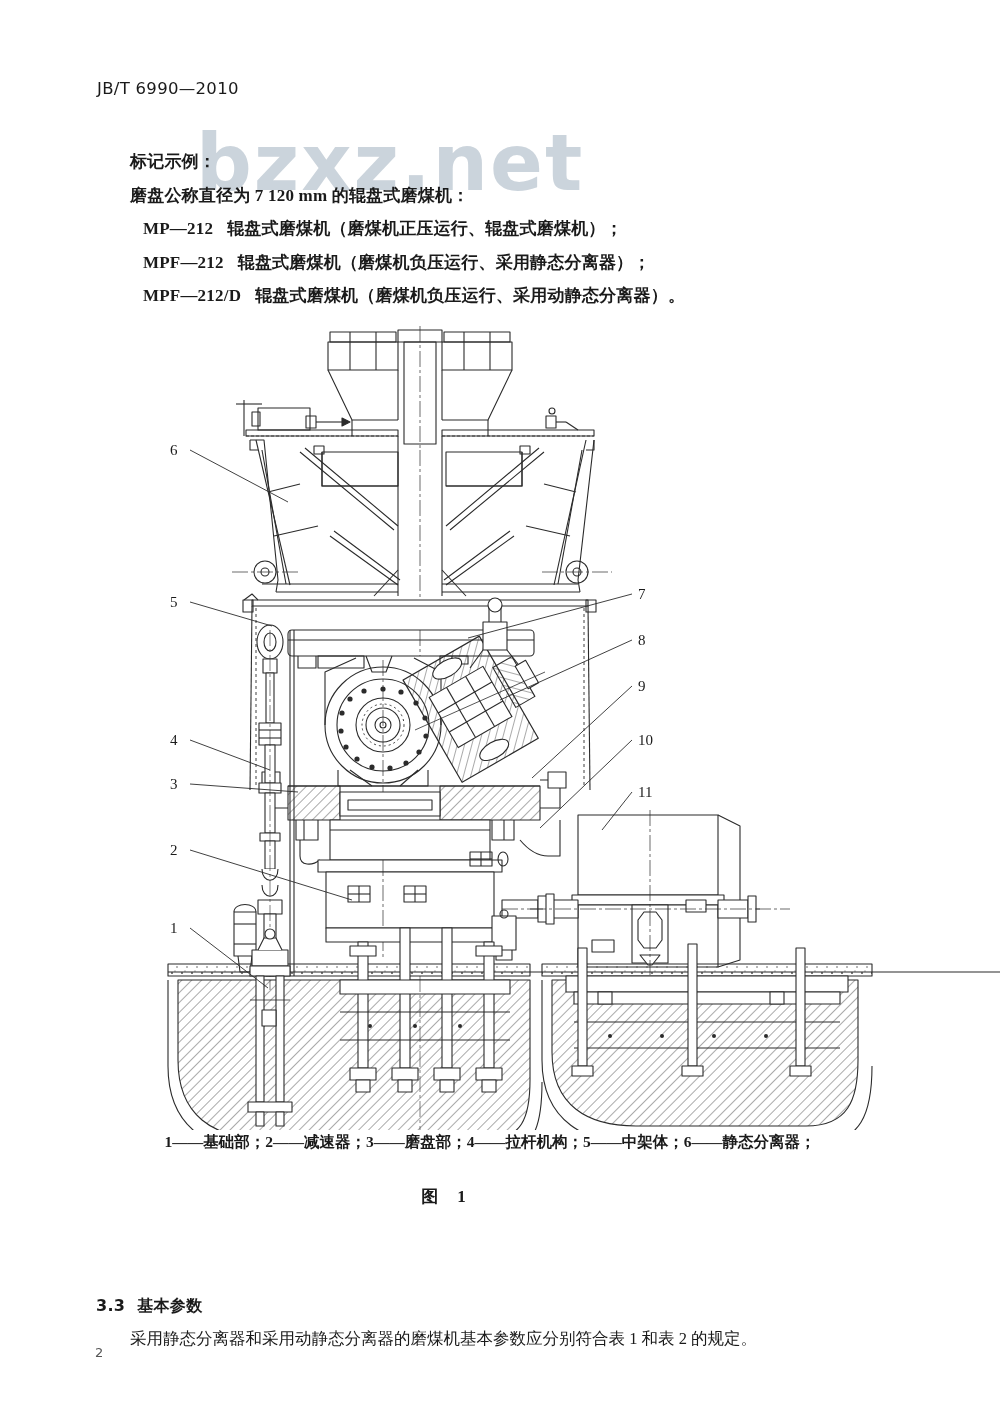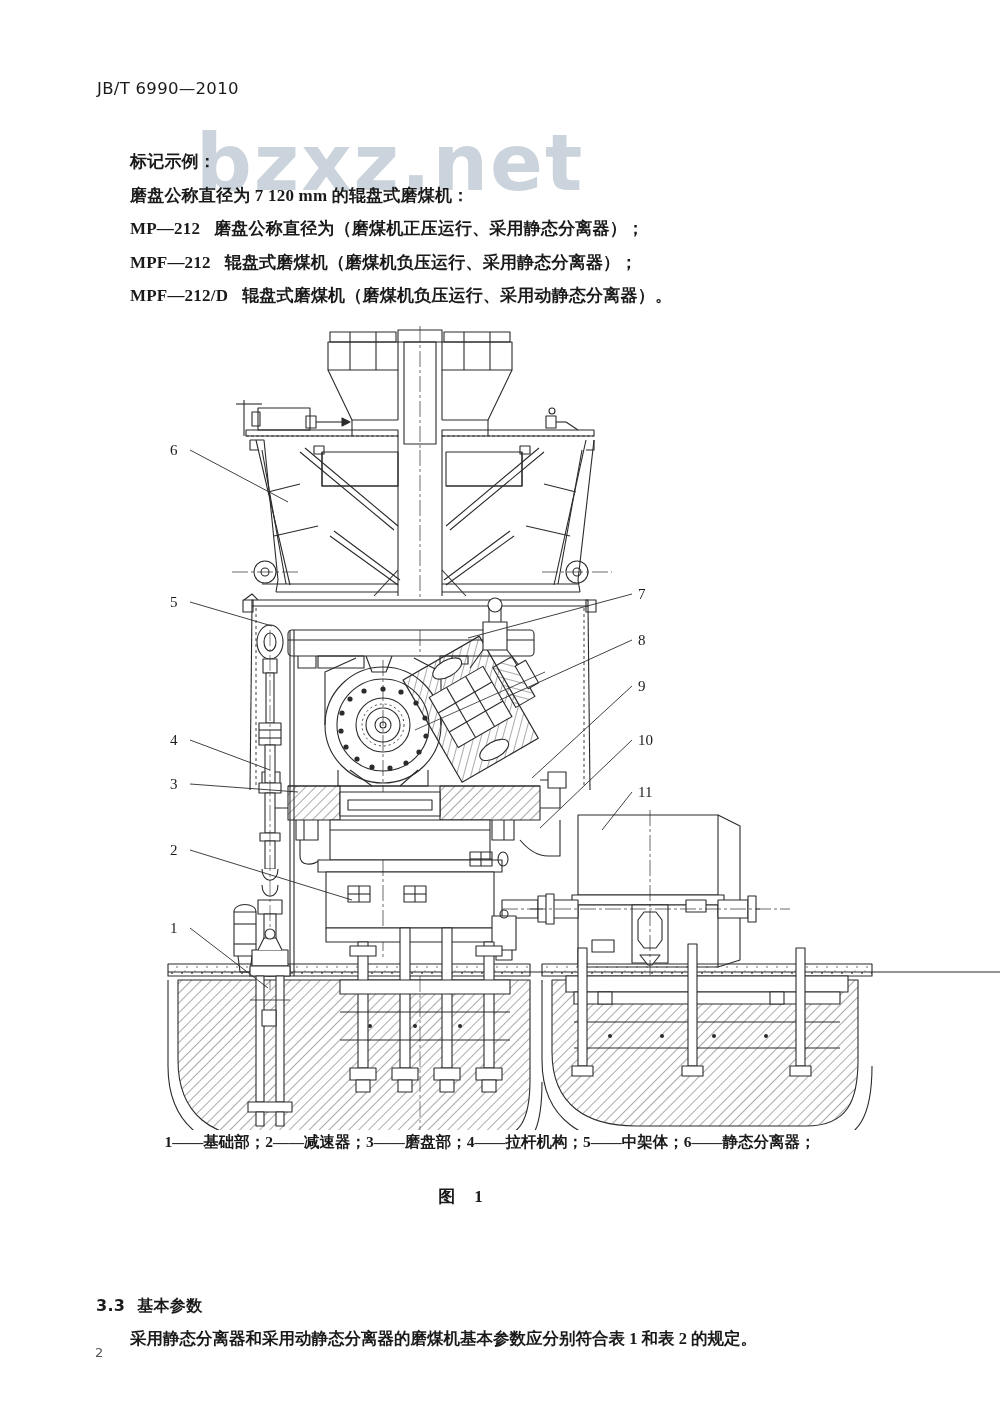--- a/index.html
+++ b/index.html
@@ -52,21 +52,21 @@
     z-index:2;
   }
   .tline{
     font-family:"Liberation Serif","DejaVu Serif",serif;
     font-size:17px;
     line-height:33.5px;
     white-space:nowrap;
     font-weight:700;
     letter-spacing:.2px;
   }
-  .tline .code{font-family:"Liberation Serif","DejaVu Serif",serif;}
+  .tline .code{font-family:"Liberation Serif","DejaVu Serif",serif;margin-left:13px;}
   .tline .gap{display:inline-block;width:14px;}
 
   
   .figure{
     position:absolute;
     left:0;top:300px;
     width:1000px;height:830px;
     z-index:2;
   }
   .figure svg{display:block;}
@@ -89,21 +89,20 @@
   .figcap{
     position:absolute;
     left:0;top:1185px;
     width:888px;
     text-align:center;
     font-family:"Liberation Serif","DejaVu Serif",serif;
     font-weight:bold;
     font-size:17px;
     letter-spacing:1px;
     z-index:2;
-    padding-left:17px;
   }
   .figcap .sp{display:inline-block;width:18px;}
 
   
   .clause{
     position:absolute;
     left:96px;top:1296px;
     width:820px;
     z-index:2;
   }
@@ -113,21 +112,21 @@
     font-size:16px;
     letter-spacing:.3px;
     white-space:nowrap;
   }
   .clause-h .sp{display:inline-block;width:12px;}
   .clause-p{
     margin-top:8px;
     margin-left:34px;
     font-family:"Liberation Serif","DejaVu Serif",serif;
     font-size:16.5px;
-    font-weight:700;
+    font-weight:400;
     line-height:28px;
     white-space:nowrap;
   }
 
   
   .folio{
     position:absolute;
     left:95px;top:1345px;
     font-family:"DejaVu Sans","Liberation Sans",sans-serif;
     font-size:13px;
@@ -141,21 +140,21 @@
 <div class="page">
 
   <div class="watermark">bzxz.net</div>
 
   <div class="runhead">JB/T 6990—2010</div>
 
   <div class="textblock">
     <div class="tline">标记示例：</div>
     <div class="tline">磨盘公称直径为 7 120 mm 的辊盘式磨煤机：</div>
 
-    <div class="tline"><span class="code">MP—212</span><span class="gap"></span><span>磨盘公称直径为（磨煤机正压运行、采用静态分离器）；</span></div>
+    <div class="tline"><span class="code">MP—212</span><span class="gap"></span><span>辊盘式磨煤机（磨煤机正压运行、辊盘式磨煤机）；</span></div>
 
 
     <div class="tline"><span class="code">MPF—212</span><span class="gap"></span><span>辊盘式磨煤机（磨煤机负压运行、采用静态分离器）；</span></div>
 
     <div class="tline"><span class="code">MPF—212/D</span><span class="gap"></span><span>辊盘式磨煤机（磨煤机负压运行、采用动静态分离器）。</span></div>
   </div>
 
   <div class="figure">
   <svg width="1000" height="830" viewBox="0 0 1000 830" xmlns="http://www.w3.org/2000/svg">
     <defs>

